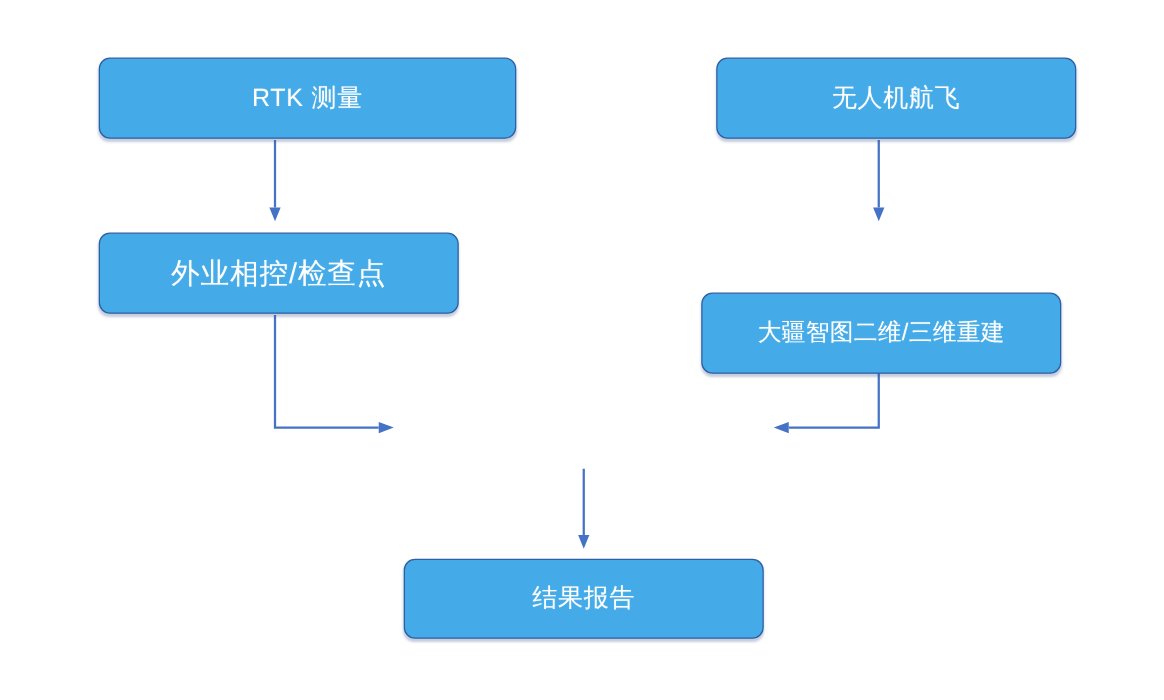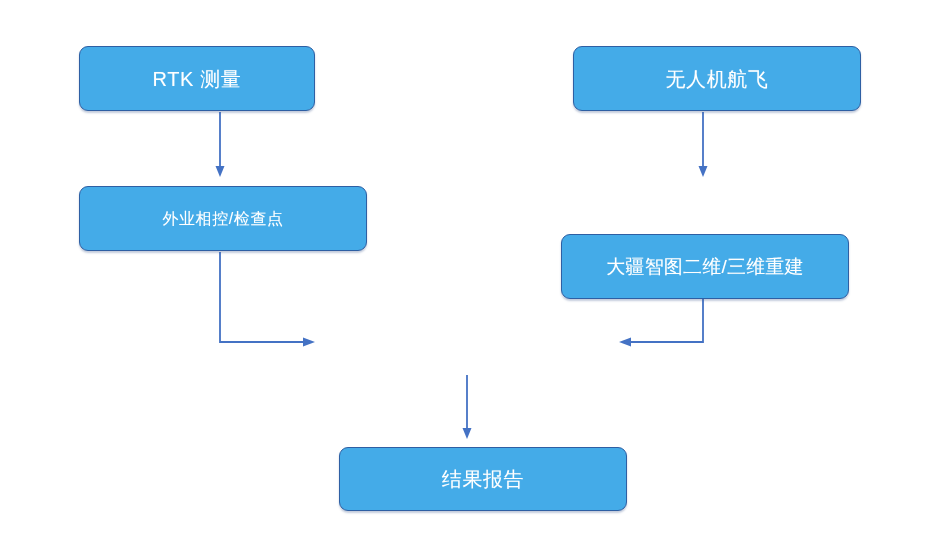--- a/index.html
+++ b/index.html
@@ -39,28 +39,28 @@
     box-shadow: 0 2px 2px rgba(60,85,140,0.30);
   }
   .node-label {
     color: #ffffff;
     font-size: 20px;
     line-height: 1;
     letter-spacing: 0.6px;
     white-space: nowrap;
     text-shadow: 0 0 1px rgba(255,255,255,0.35);
   }
-  .node-rtk        { left: 79px;  top: 46px;  width: 236px; height: 65px; text-align: center; }
+  .node-rtk        { left: 79px;  top: 46px;  width: 334px; height: 65px; text-align: center; }
   .node-uav        { left: 561px; top: 46px;  width: 288px; height: 65px; margin-left: 12px; }
   .node-gcp        { left: 79px;  top: 186px; width: 288px; height: 65px; }
   .node-recon      { left: 561px; top: 186px; width: 288px; height: 65px; margin-top: 48px; }
   .node-compare    { left: 323px; top: 310px; width: 288px; height: 64px; }
-  .node-report     { left: 323px; top: 447px; width: 288px; height: 64px; margin-left: 16px; }
+  .node-report     { left: 323px; top: 447px; width: 288px; height: 64px; }
   .node-recon .node-label { font-size: 19px; letter-spacing: 0.2px; }
-  .node-gcp .node-label   { font-size: 16px; }
+  .node-gcp .node-label   { font-size: 23px; }
 </style>
 </head>
 <body>
 
 <div id="canvas">
 
   <svg id="connectors" viewBox="0 0 931 560" width="931" height="560" aria-hidden="true">
     <defs>
       <marker id="arrow-down" markerWidth="9" markerHeight="10" refX="4.5" refY="9" orient="auto-start-reverse" markerUnits="userSpaceOnUse">
         <path d="M 0 0 L 9 0 L 4.5 10 Z" fill="#4472C4" transform="rotate(180 4.5 5)"></path>

